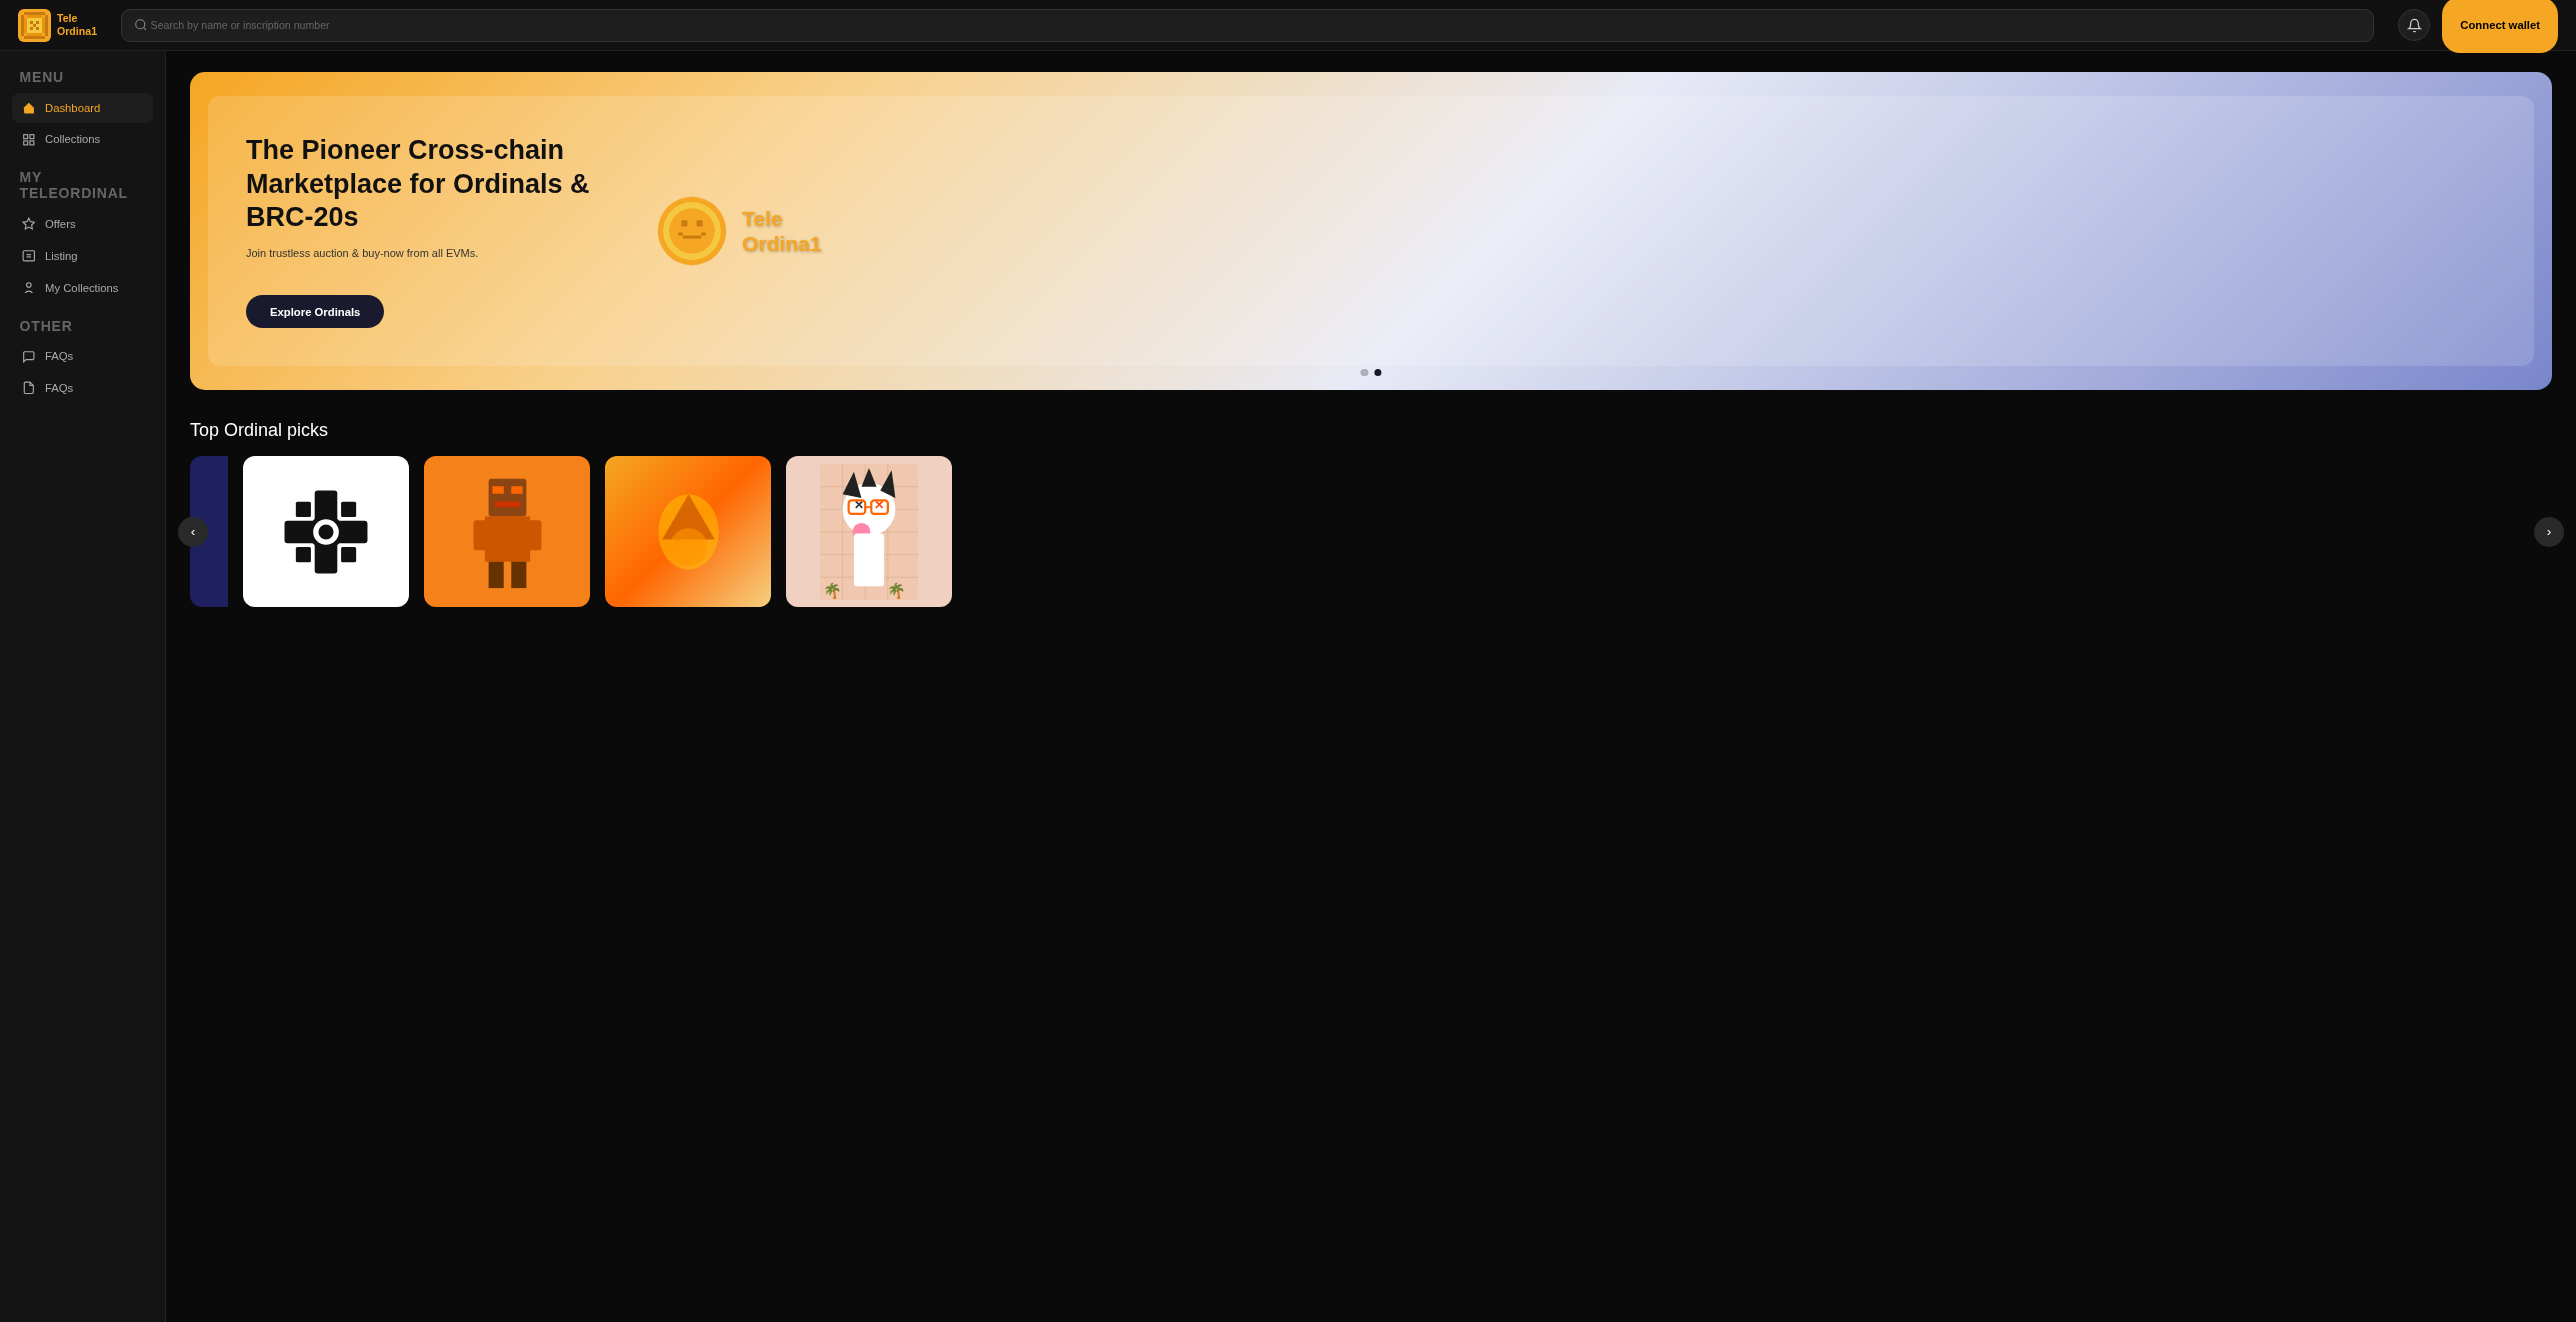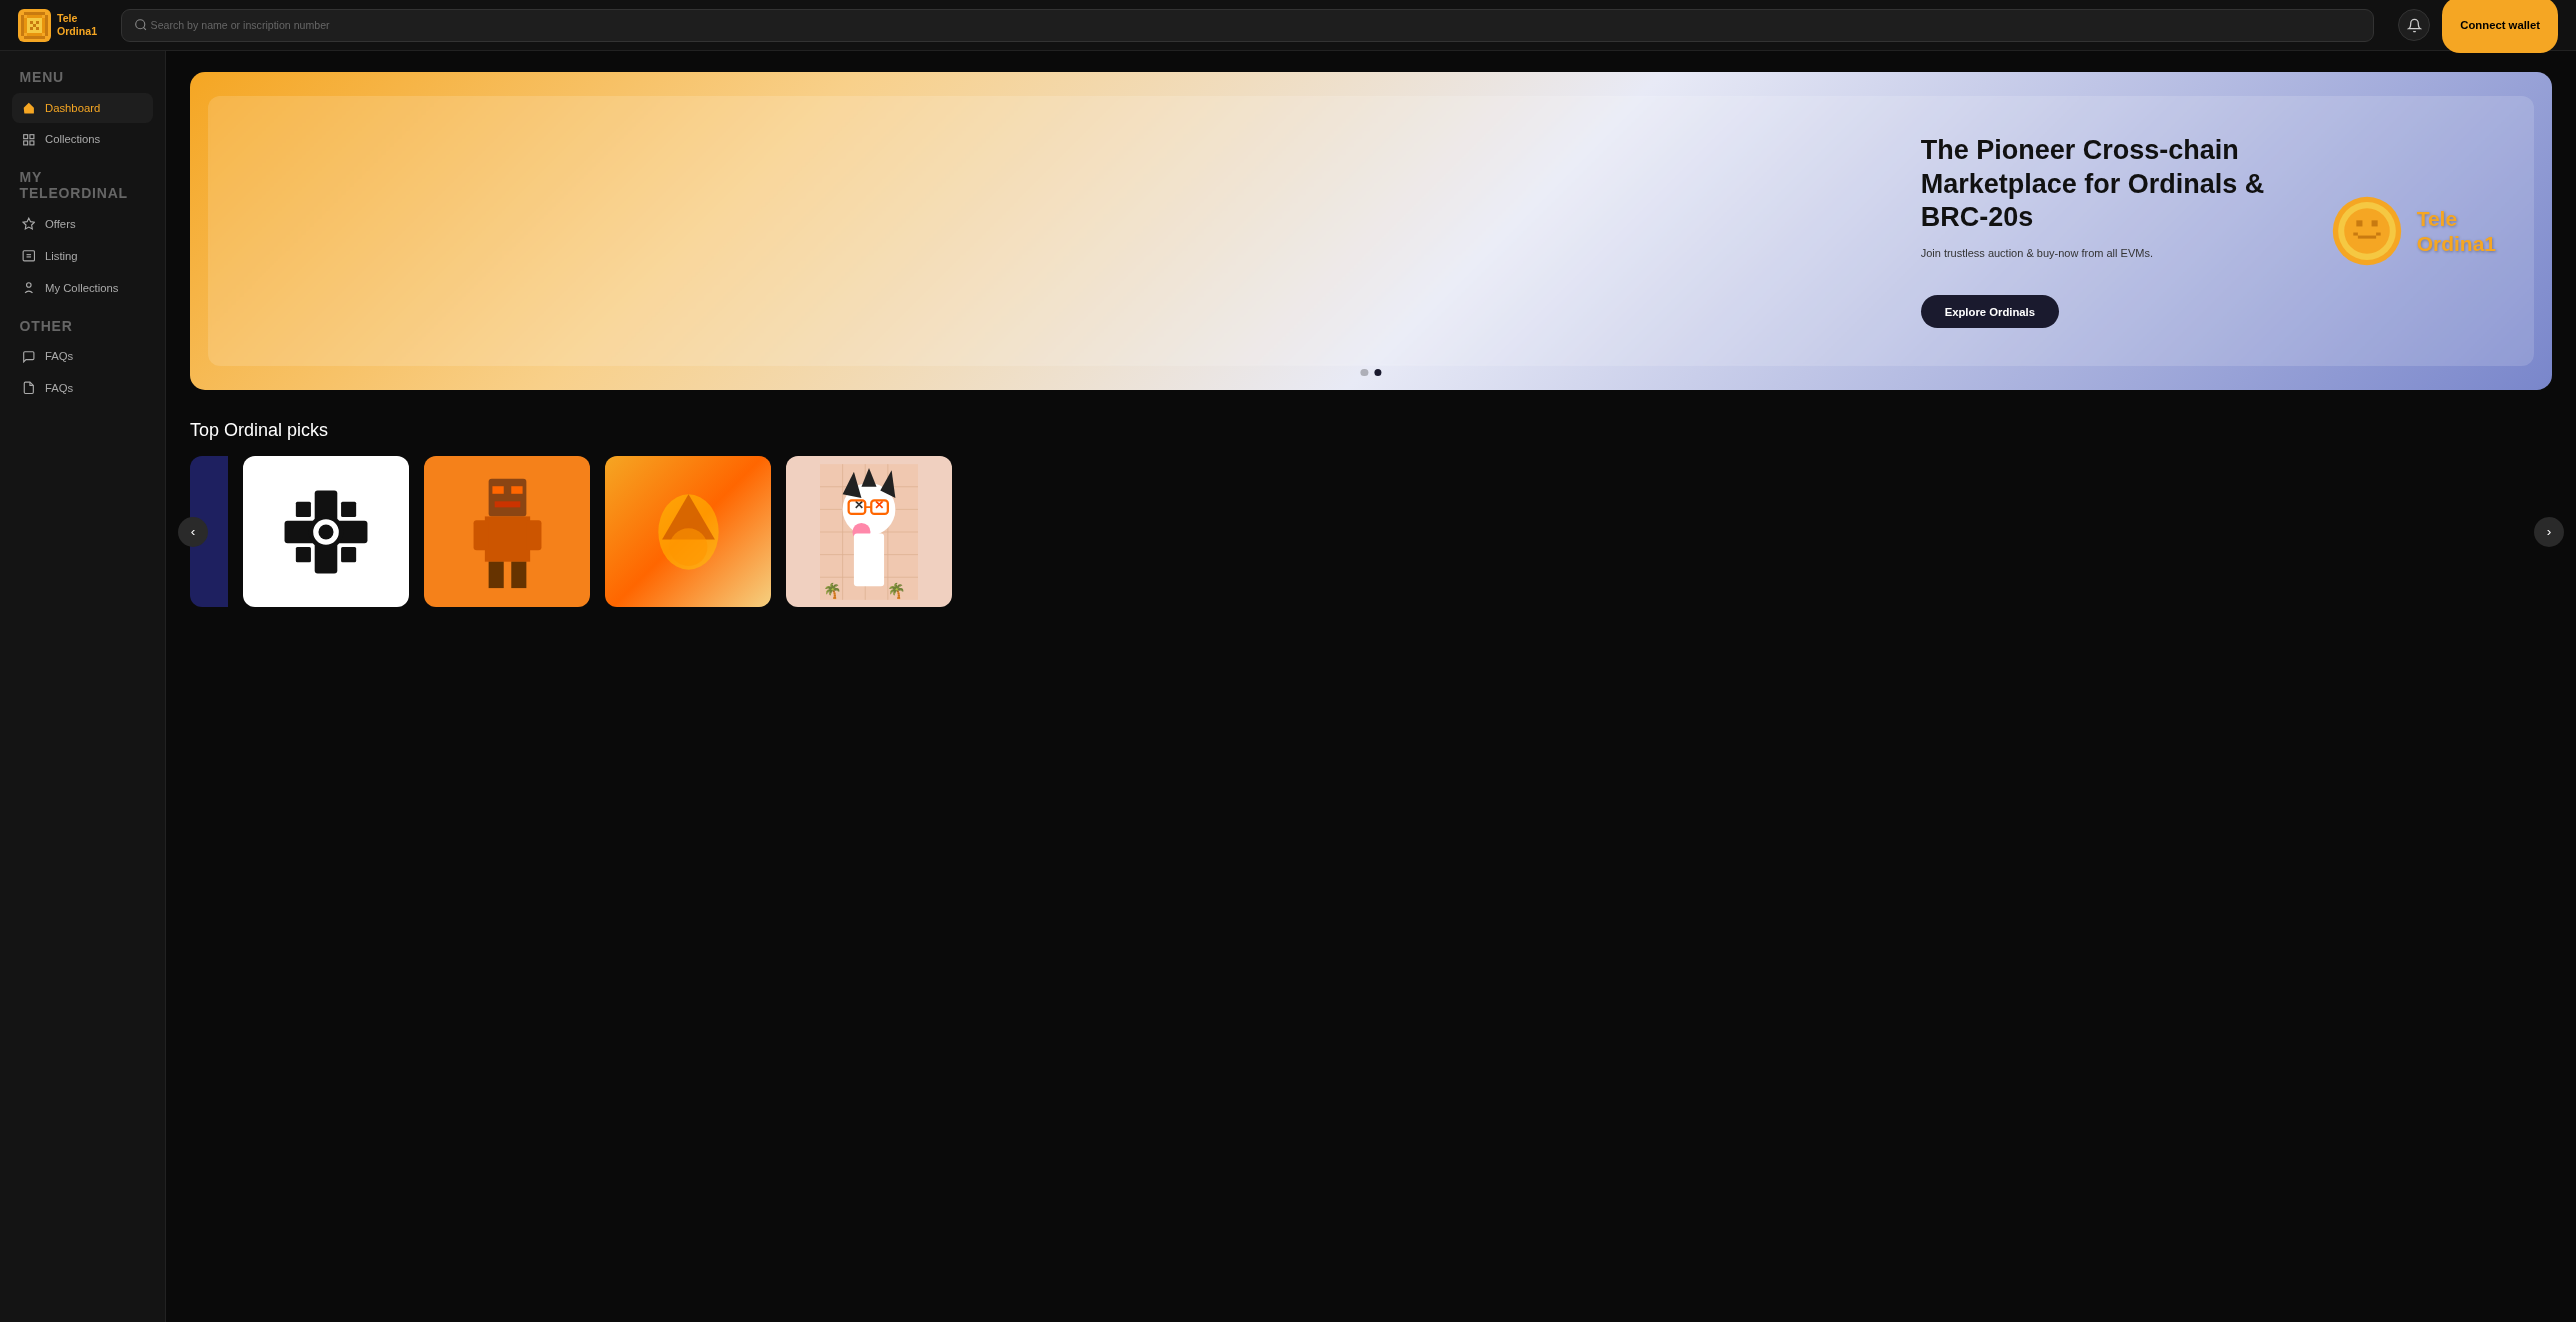--- a/index.html
+++ b/index.html
@@ -166,21 +166,21 @@
     }
     .hero-inner {
       background: rgba(255,255,255,0.15);
       backdrop-filter: blur(1.5px);
       border-radius: 12px;
       margin: 18px;
       padding: 38px 38px;
       flex: 1;
       display: flex;
       align-items: center;
-      justify-content: flex-end;
+      justify-content: flex-start;
     }
     .hero-content { max-width: 408px; }
     .hero-title {
       font-size: 27px;
       font-weight: 800;
       color: #111;
       line-height: 1.25;
       margin-bottom: 12px;
     }
     .hero-subtitle {

